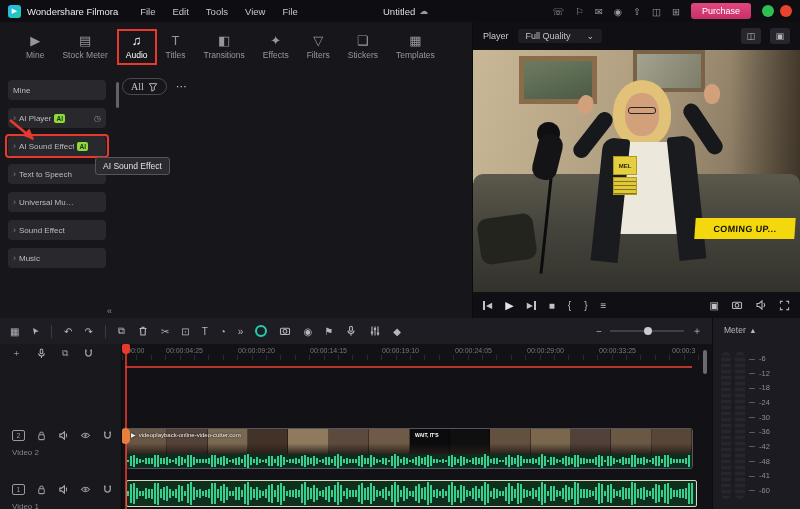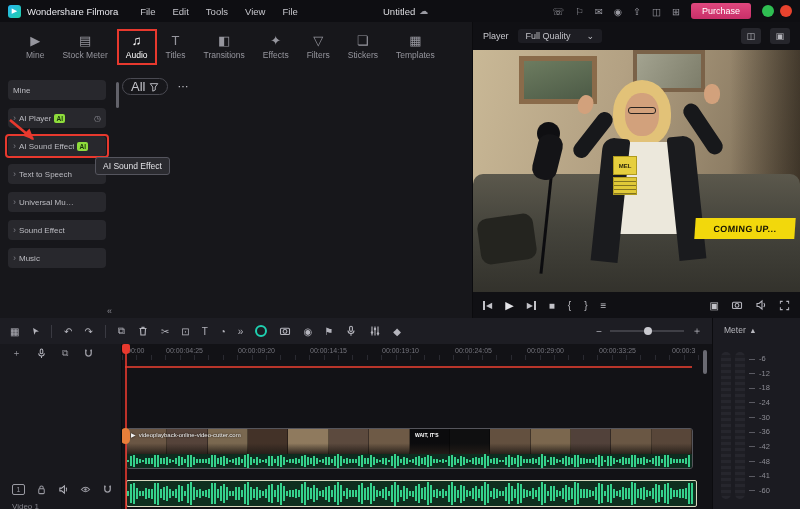--- a/index.html
+++ b/index.html
@@ -35,21 +35,21 @@
   .badge{background:#8edc3c;color:#17330a;font-size:6.5px;font-weight:bold;border-radius:2px;padding:1px 2px;flex:0 0 auto;}
   .hist{margin-left:auto;color:#8d8d95;font-size:8px;}
   .scroll1{position:absolute;right:-1px;top:10px;width:3px;height:26px;border-radius:2px;background:#62626a;}
   .collapse{position:absolute;right:6px;bottom:2px;color:#8a8a92;font-size:9px;cursor:pointer;}
   
   .apanel{flex:1;display:flex;flex-direction:column;padding:6px 8px 8px 4px;box-sizing:border-box;}
   .searchrow{display:flex;align-items:center;gap:7px;}
   .searchbox{flex:1;height:17px;background:#2b2b31;border-radius:9px;display:flex;align-items:center;gap:5px;padding:0 8px;}
   .searchbox input{flex:1;background:transparent;border:none;outline:none;color:#cfcfd4;font-size:8.5px;font-family:inherit;min-width:0;}
   .searchbox input::placeholder{color:#83838b;}
-  .allbtn{height:17px;border:1px solid #4a4a52;border-radius:9px;display:flex;align-items:center;gap:4px;padding:0 8px;font-size:13px;color:#c4c4ca;background:transparent;font-family:Liberation Sans, sans-serif;}
+  .allbtn{height:17px;border:1px solid #4a4a52;border-radius:9px;display:flex;align-items:center;gap:4px;padding:0 8px;font-size:10px;color:#c4c4ca;background:transparent;font-family:Liberation Serif, serif;}
   .morebtn{color:#c4c4ca;font-size:11px;background:none;border:none;padding:0 2px;font-family:inherit;}
   .acontent{flex:1;margin-top:6px;background:#131317;border-radius:4px;position:relative;}
   .earbuds{position:absolute;left:50%;top:40%;width:64px;height:84px;transform:translate(-50%,-50%);}
   .bud{position:absolute;width:17px;height:17px;border-radius:50%;border:4px solid #17d8b8;box-sizing:border-box;background:#0d2a28;}
   .bud.b1{left:8px;top:2px;}
   .bud.b2{left:34px;top:-2px;}
   .budbody{position:absolute;left:8px;top:24px;width:46px;height:46px;background:linear-gradient(145deg,#2a3338,#171c20);border-radius:9px;transform:rotate(18deg);border:1px solid #33414a;}
   .budeye{position:absolute;left:16px;top:54px;width:15px;height:15px;border-radius:50%;background:#17d8b8;}
   .buddot{position:absolute;left:44px;top:30px;width:6px;height:6px;background:#17d8b8;border-radius:2px;}
   .loadtext{position:absolute;left:0;right:0;top:70%;text-align:center;color:#9a9aa2;font-size:9.5px;}
@@ -436,20 +436,38 @@
         <div class="theaders">
           <div class="thtop">
             <span>＋</span>
             <svg class="svgi" width="11" height="11">
                 <use href="#i-mic"></use>
               </svg>
             <span>⧉</span>
             <svg class="svgi" width="11" height="11">
                 <use href="#i-magnet"></use>
               </svg>
+          </div>
+          <div class="trackhead th2">
+            <div class="thicons">
+              <span class="thnum">2</span>
+              <svg class="svgi" width="11" height="11">
+                  <use href="#i-lock"></use>
+                </svg>
+              <svg class="svgi" width="11" height="11">
+                  <use href="#i-spk"></use>
+                </svg>
+              <svg class="svgi" width="11" height="11">
+                  <use href="#i-eye"></use>
+                </svg>
+              <svg class="svgi" width="11" height="11">
+                  <use href="#i-magnet"></use>
+                </svg>
+            </div>
+            <div class="thlabel">Video 2</div>
           </div>
           <div class="trackhead th1">
             <div class="thicons">
               <span class="thnum">1</span>
               <svg class="svgi" width="11" height="11">
                   <use href="#i-lock"></use>
                 </svg>
               <svg class="svgi" width="11" height="11">
                   <use href="#i-spk"></use>
                 </svg>

